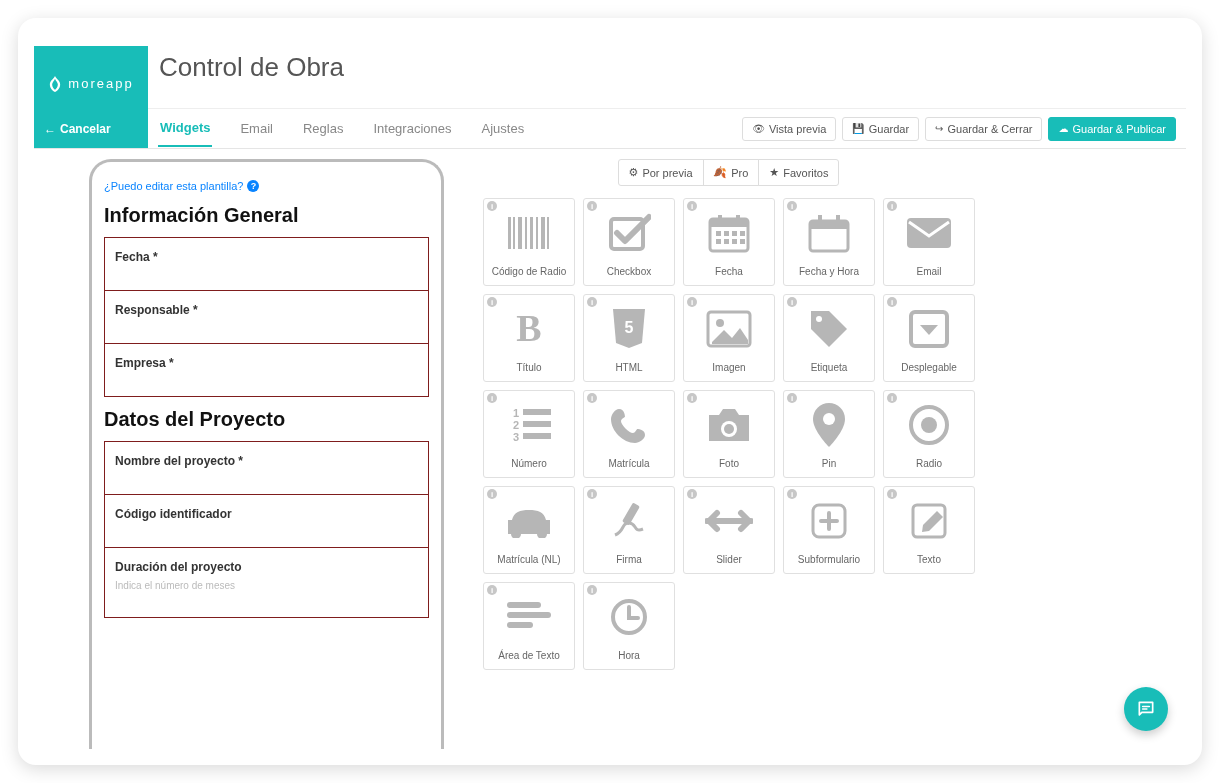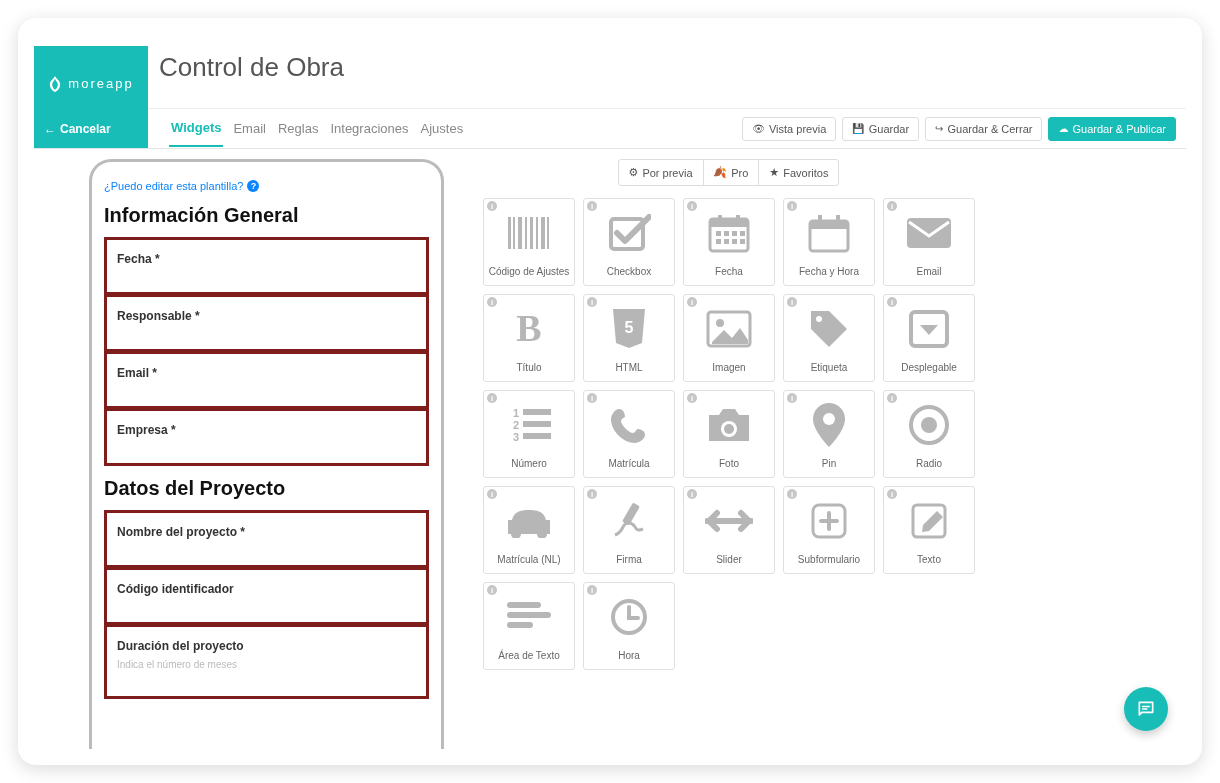--- a/index.html
+++ b/index.html
@@ -67,22 +67,22 @@
     display: flex;
     align-items: center;
     padding-left: 10px;
     font-size: 12px;
     font-weight: 600;
     gap: 4px;
   }
   .tabs {
     display: flex;
     align-items: center;
-    gap: 8px;
-    padding-left: 21px;
+    gap: 26px;
+    padding-left: 10px;
     flex: 1;
     font-size: 13px;
     color: #888;
   }
   .tab {
     padding: 10px 2px;
     cursor: pointer;
   }
   .tab.active {
     color: #18bdb8;
@@ -150,21 +150,21 @@
     font-size:9px; display:flex; align-items:center; justify-content:center;
     font-weight:700;
   }
   .section-h {
     font-size: 20px;
     font-weight: 700;
     color: #111;
     margin: 12px 0 10px 0;
   }
   .field {
-    border: 3px solid #7f1d1d;
+    border: 1px solid #7f1d1d;
     padding: 12px 12px 26px 10px;
     font-size: 12px;
     font-weight: 600;
     color: #333;
     margin-bottom: -1px;
   }
   .field .hint {
     display:block;
     font-weight: 400;
     font-size: 10px;
@@ -307,21 +307,20 @@
       <div class="col-preview">
         <div class="phone">
           <div class="edit-link">
             <span>¿Puedo editar esta plantilla?</span>
             <span class="help-dot">?</span>
           </div>
 
           <div class="section-h">Información General</div>
           <div class="field"><span>Fecha *</span></div>
           <div class="field"><span>Responsable *</span></div>
-          <div class="field"><span>Email *</span></div>
           <div class="field"><span>Empresa *</span></div>
 
           <div class="section-h">Datos del Proyecto</div>
           <div class="field"><span>Nombre del proyecto *</span></div>
           <div class="field"><span>Código identificador</span></div>
           <div class="field">
             <span>Duración del proyecto</span>
             <span class="hint">Indica el número de meses</span>
           </div>
         </div>
@@ -353,21 +352,21 @@
                     <rect x="7" y="2" width="2" height="32"></rect>
                     <rect x="12" y="2" width="4" height="32"></rect>
                     <rect x="19" y="2" width="2" height="32"></rect>
                     <rect x="24" y="2" width="3" height="32"></rect>
                     <rect x="30" y="2" width="2" height="32"></rect>
                     <rect x="35" y="2" width="4" height="32"></rect>
                     <rect x="41" y="2" width="2" height="32"></rect>
                   </g>
                 </svg>
               </div>
-              <div class="label">Código de Ajustes</div>
+              <div class="label">Código de Radio</div>
             </div>
             <div class="widget">
               <span class="info">i</span>
               <div class="iconbox">
                 <svg width="44" height="40" viewBox="0 0 44 40">
                   <rect x="4" y="6" width="32" height="30" rx="3" fill="none" stroke="#b6b6b6" stroke-width="4"></rect>
                   <path d="M10 20 l8 8 L42 4" fill="none" stroke="#b6b6b6" stroke-width="6" stroke-linecap="round" stroke-linejoin="round"></path>
                 </svg>
               </div>
               <div class="label">Checkbox</div>

